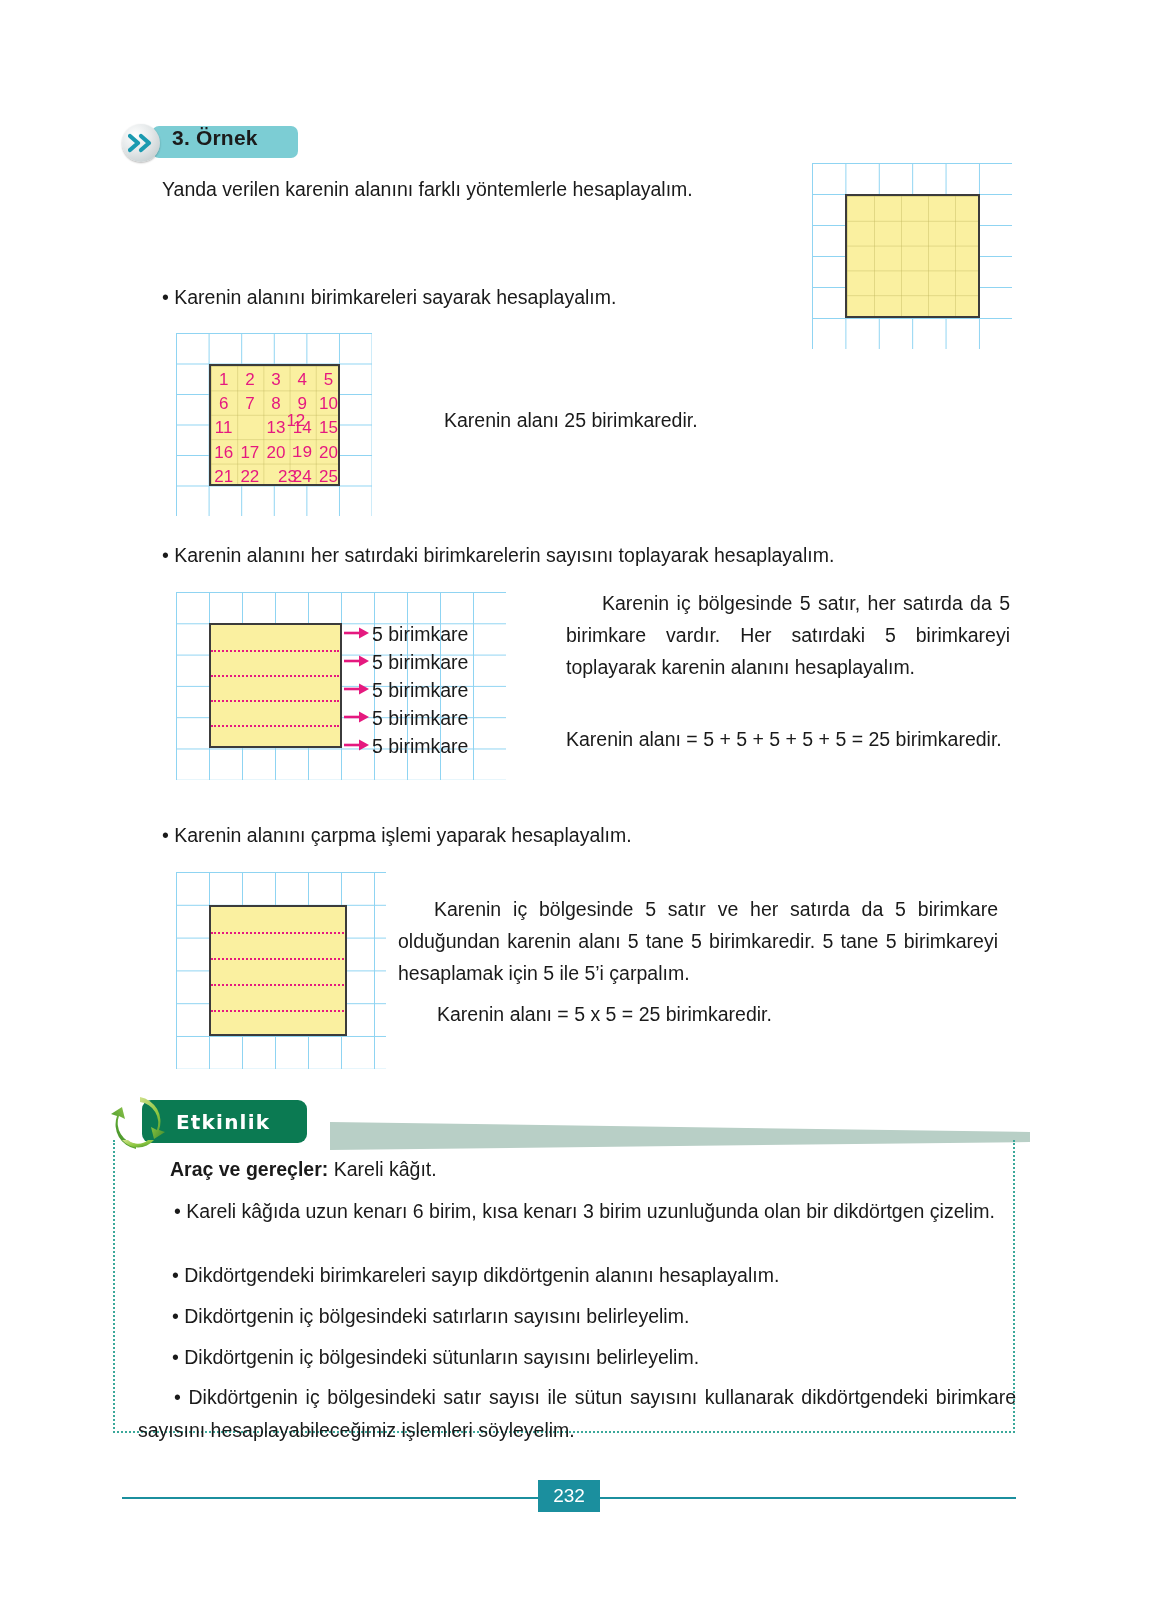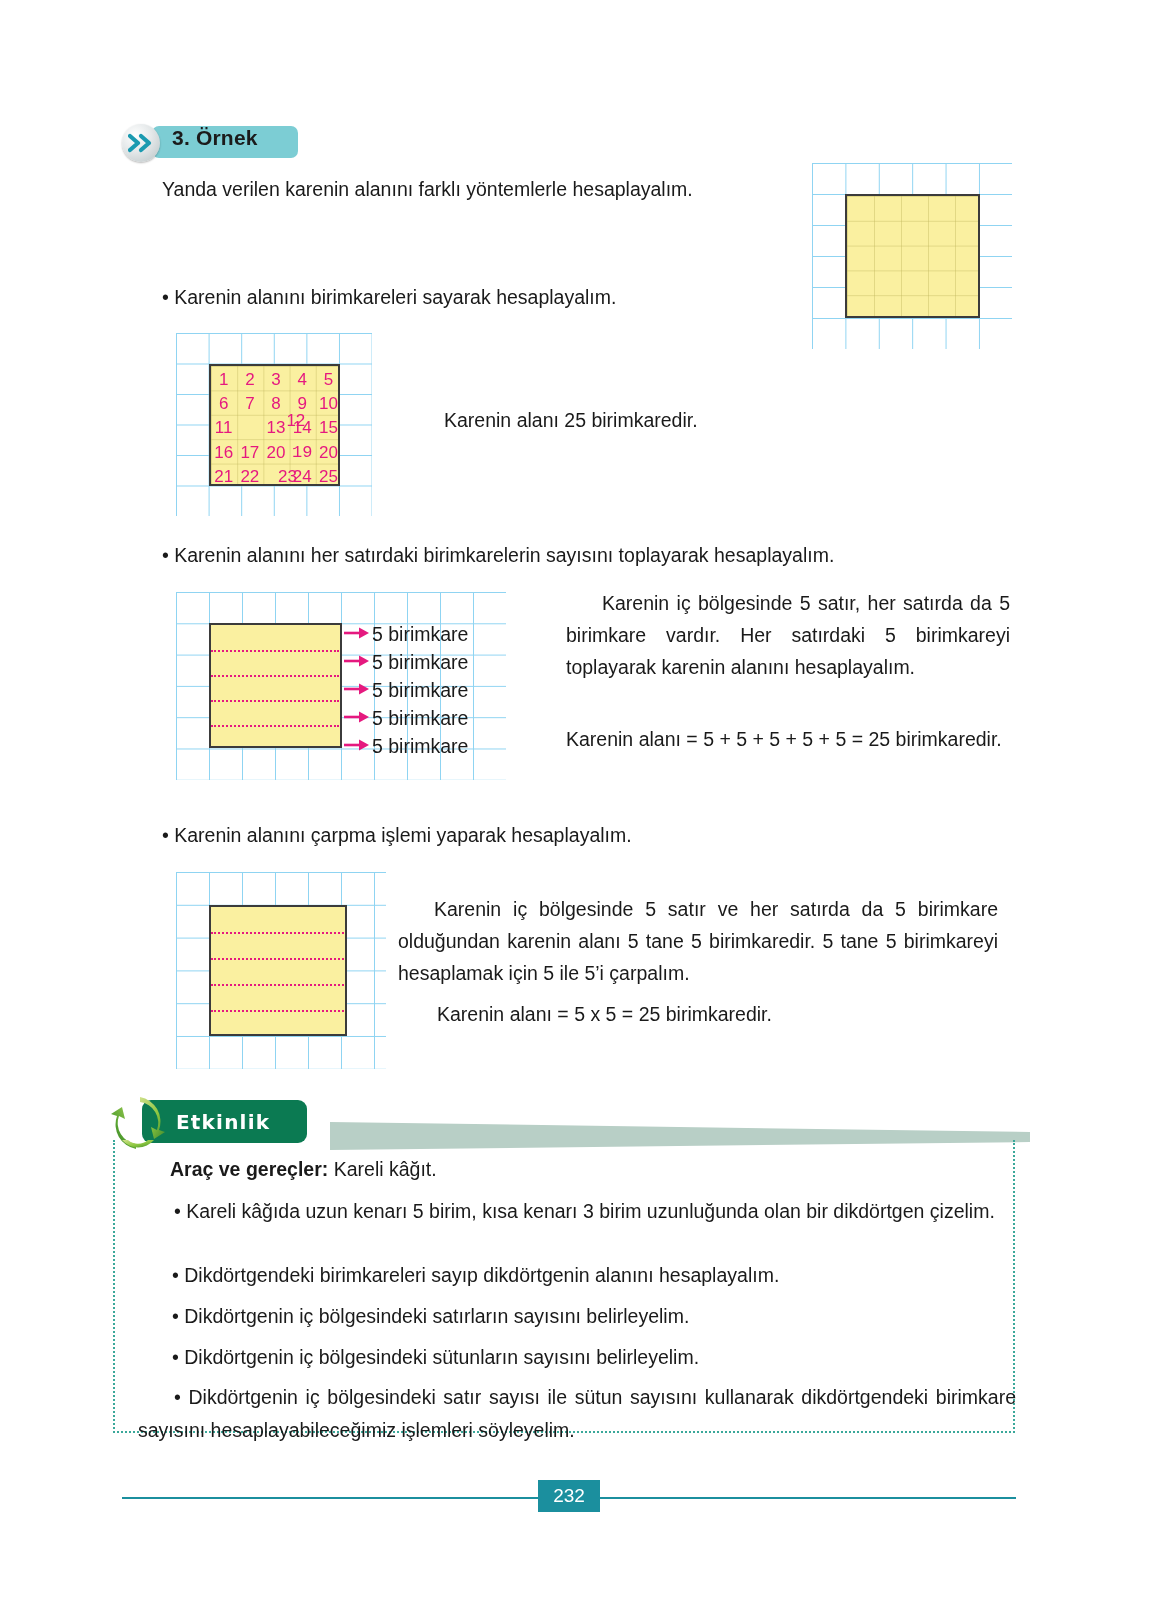--- a/index.html
+++ b/index.html
@@ -330,21 +330,21 @@
 </svg>
 
 <div class="etkinlik-box"></div>
 
 <div class="para" style="left:170px; top:1156px;">
   <b>Araç ve gereçler:</b>
   <span>Kareli kâğıt.</span>
 </div>
 
 <div class="justified" style="left:138px; top:1195px; width:878px; line-height:33px;">
-  <p class="indent">• Kareli kâğıda uzun kenarı 5 birim, kısa kenarı 3 birim uzunluğunda olan bir dikdörtgen çizelim.</p>
+  <p class="indent">• Kareli kâğıda uzun kenarı 6 birim, kısa kenarı 3 birim uzunluğunda olan bir dikdörtgen çizelim.</p>
 </div>
 
 <div class="para" style="left:172px; top:1262px;">• Dikdörtgendeki birimkareleri sayıp dikdörtgenin alanını hesaplayalım.</div>
 <div class="para" style="left:172px; top:1303px;">• Dikdörtgenin iç bölgesindeki satırların sayısını belirleyelim.</div>
 <div class="para" style="left:172px; top:1344px;">• Dikdörtgenin iç bölgesindeki sütunların sayısını belirleyelim.</div>
 
 <div class="justified" style="left:138px; top:1381px; width:878px; line-height:33px;">
   <p class="indent">• Dikdörtgenin iç bölgesindeki satır sayısı ile sütun sayısını kullanarak dikdörtgendeki birimkare sayısını hesaplayabileceğimiz işlemleri söyleyelim.</p>
 </div>
 

